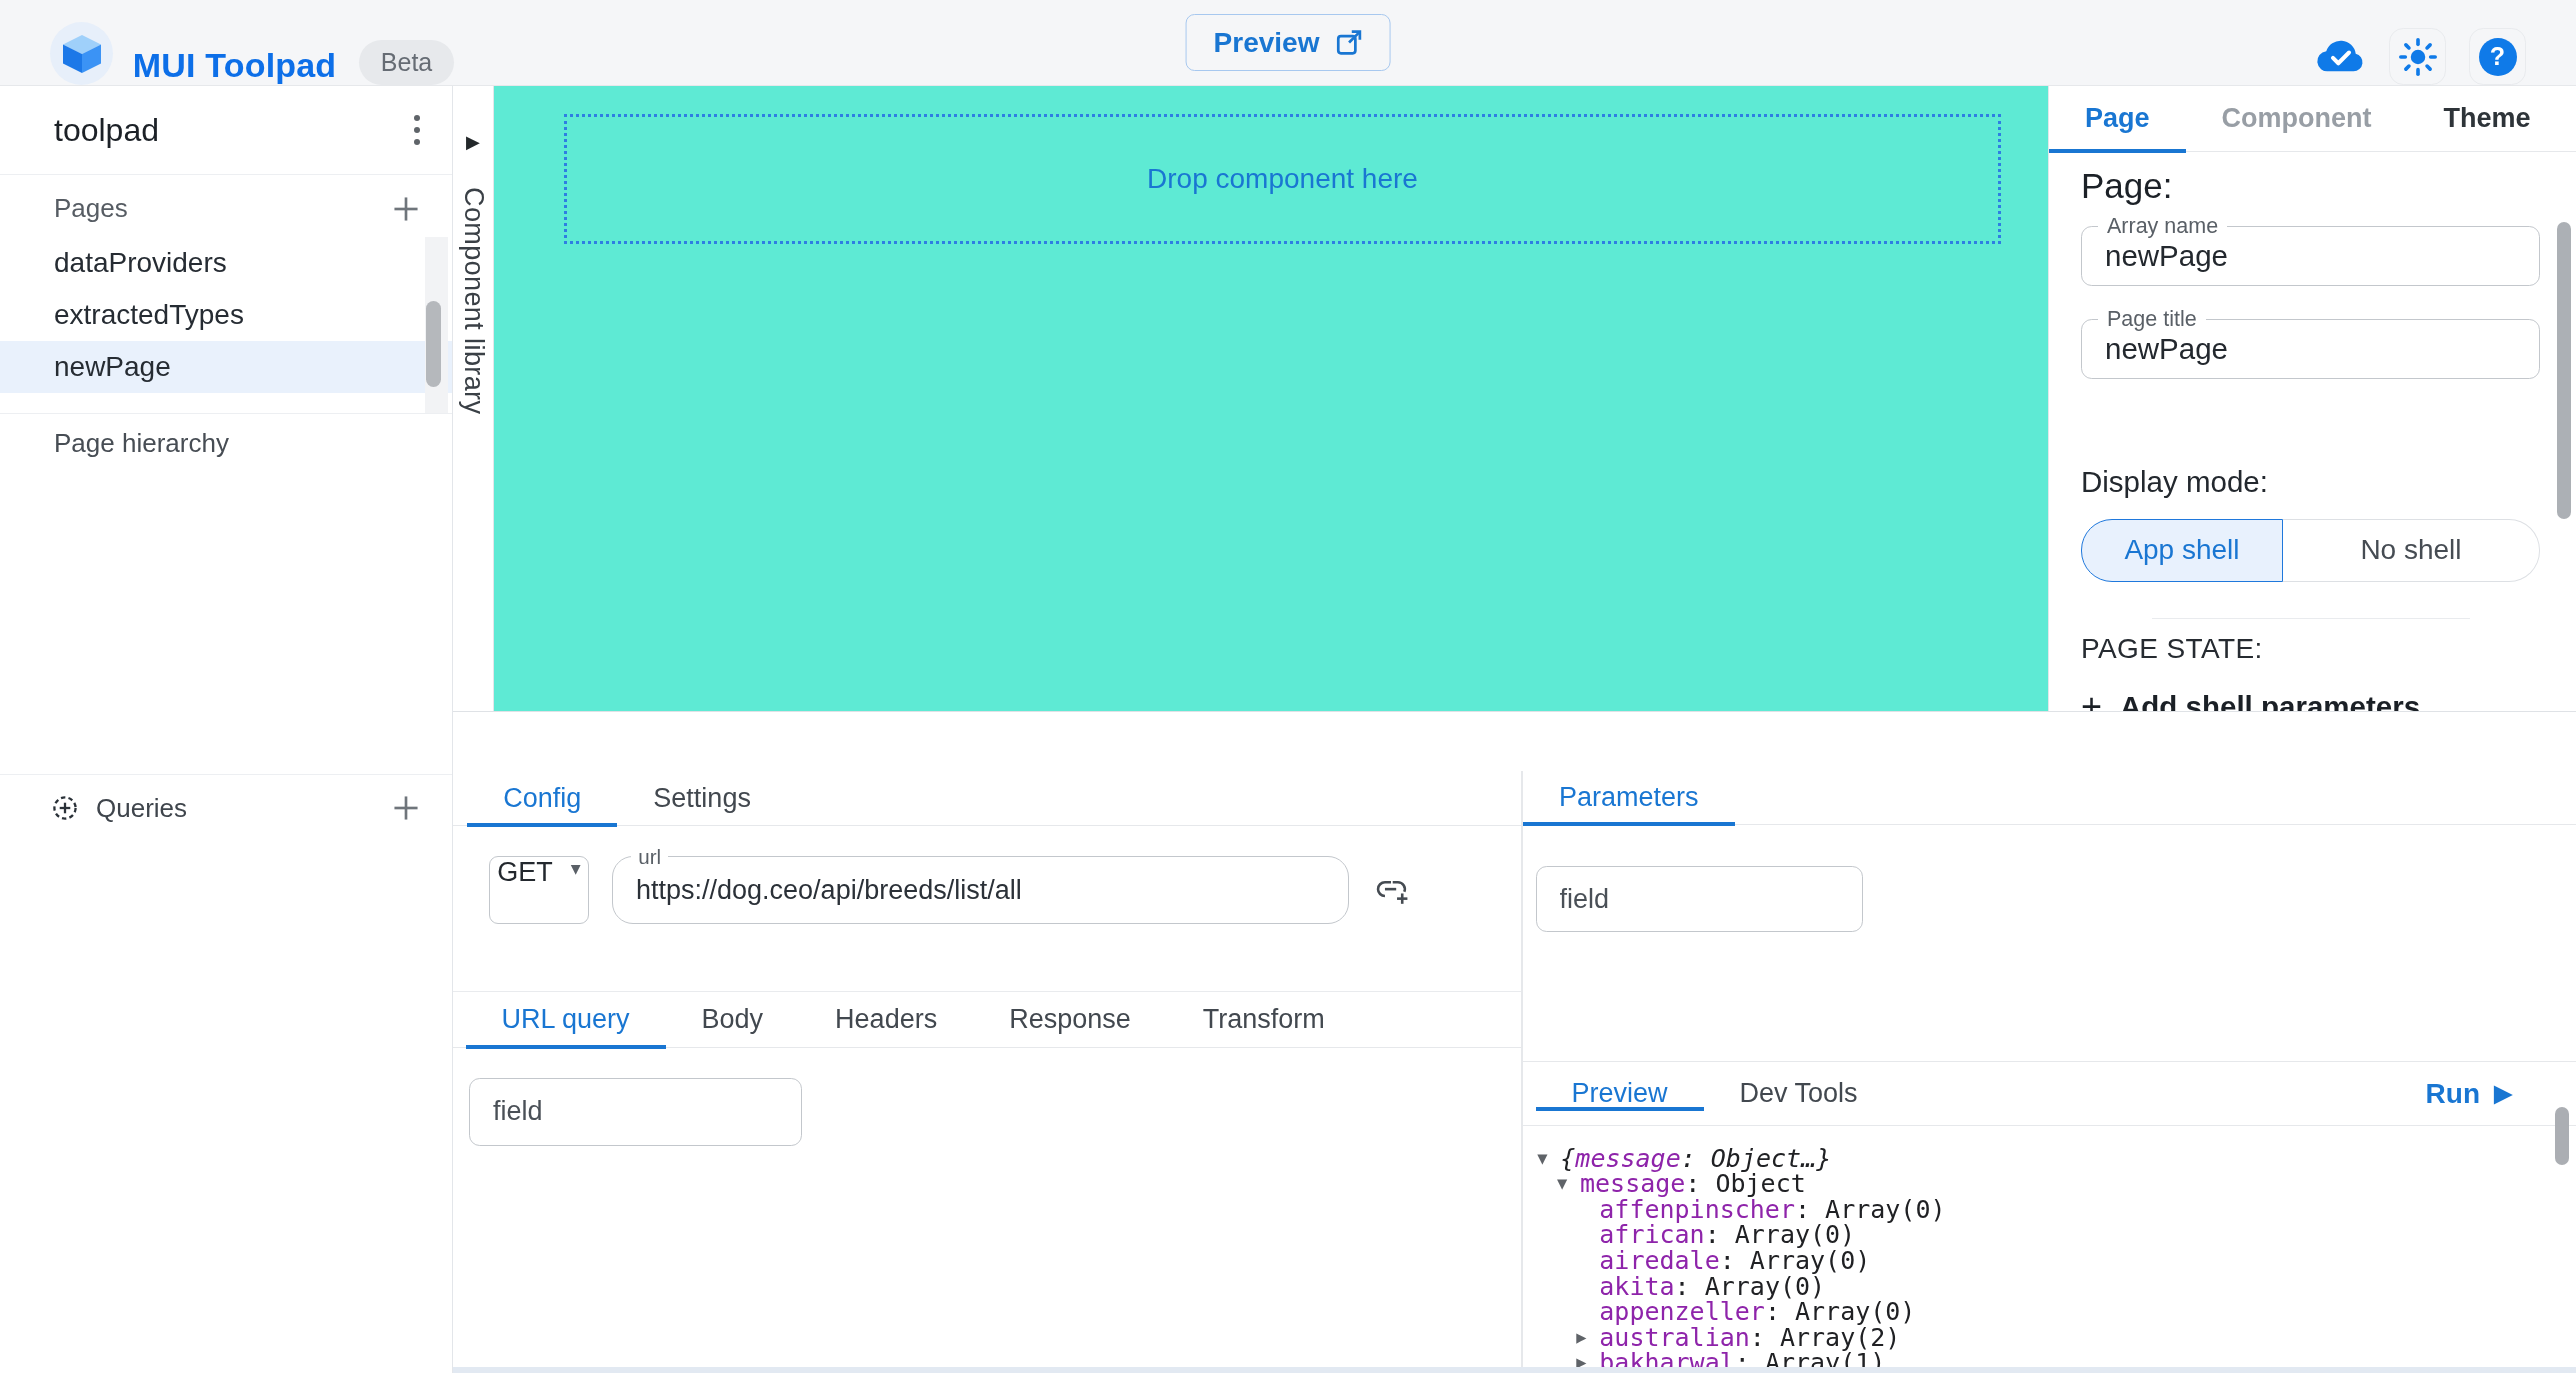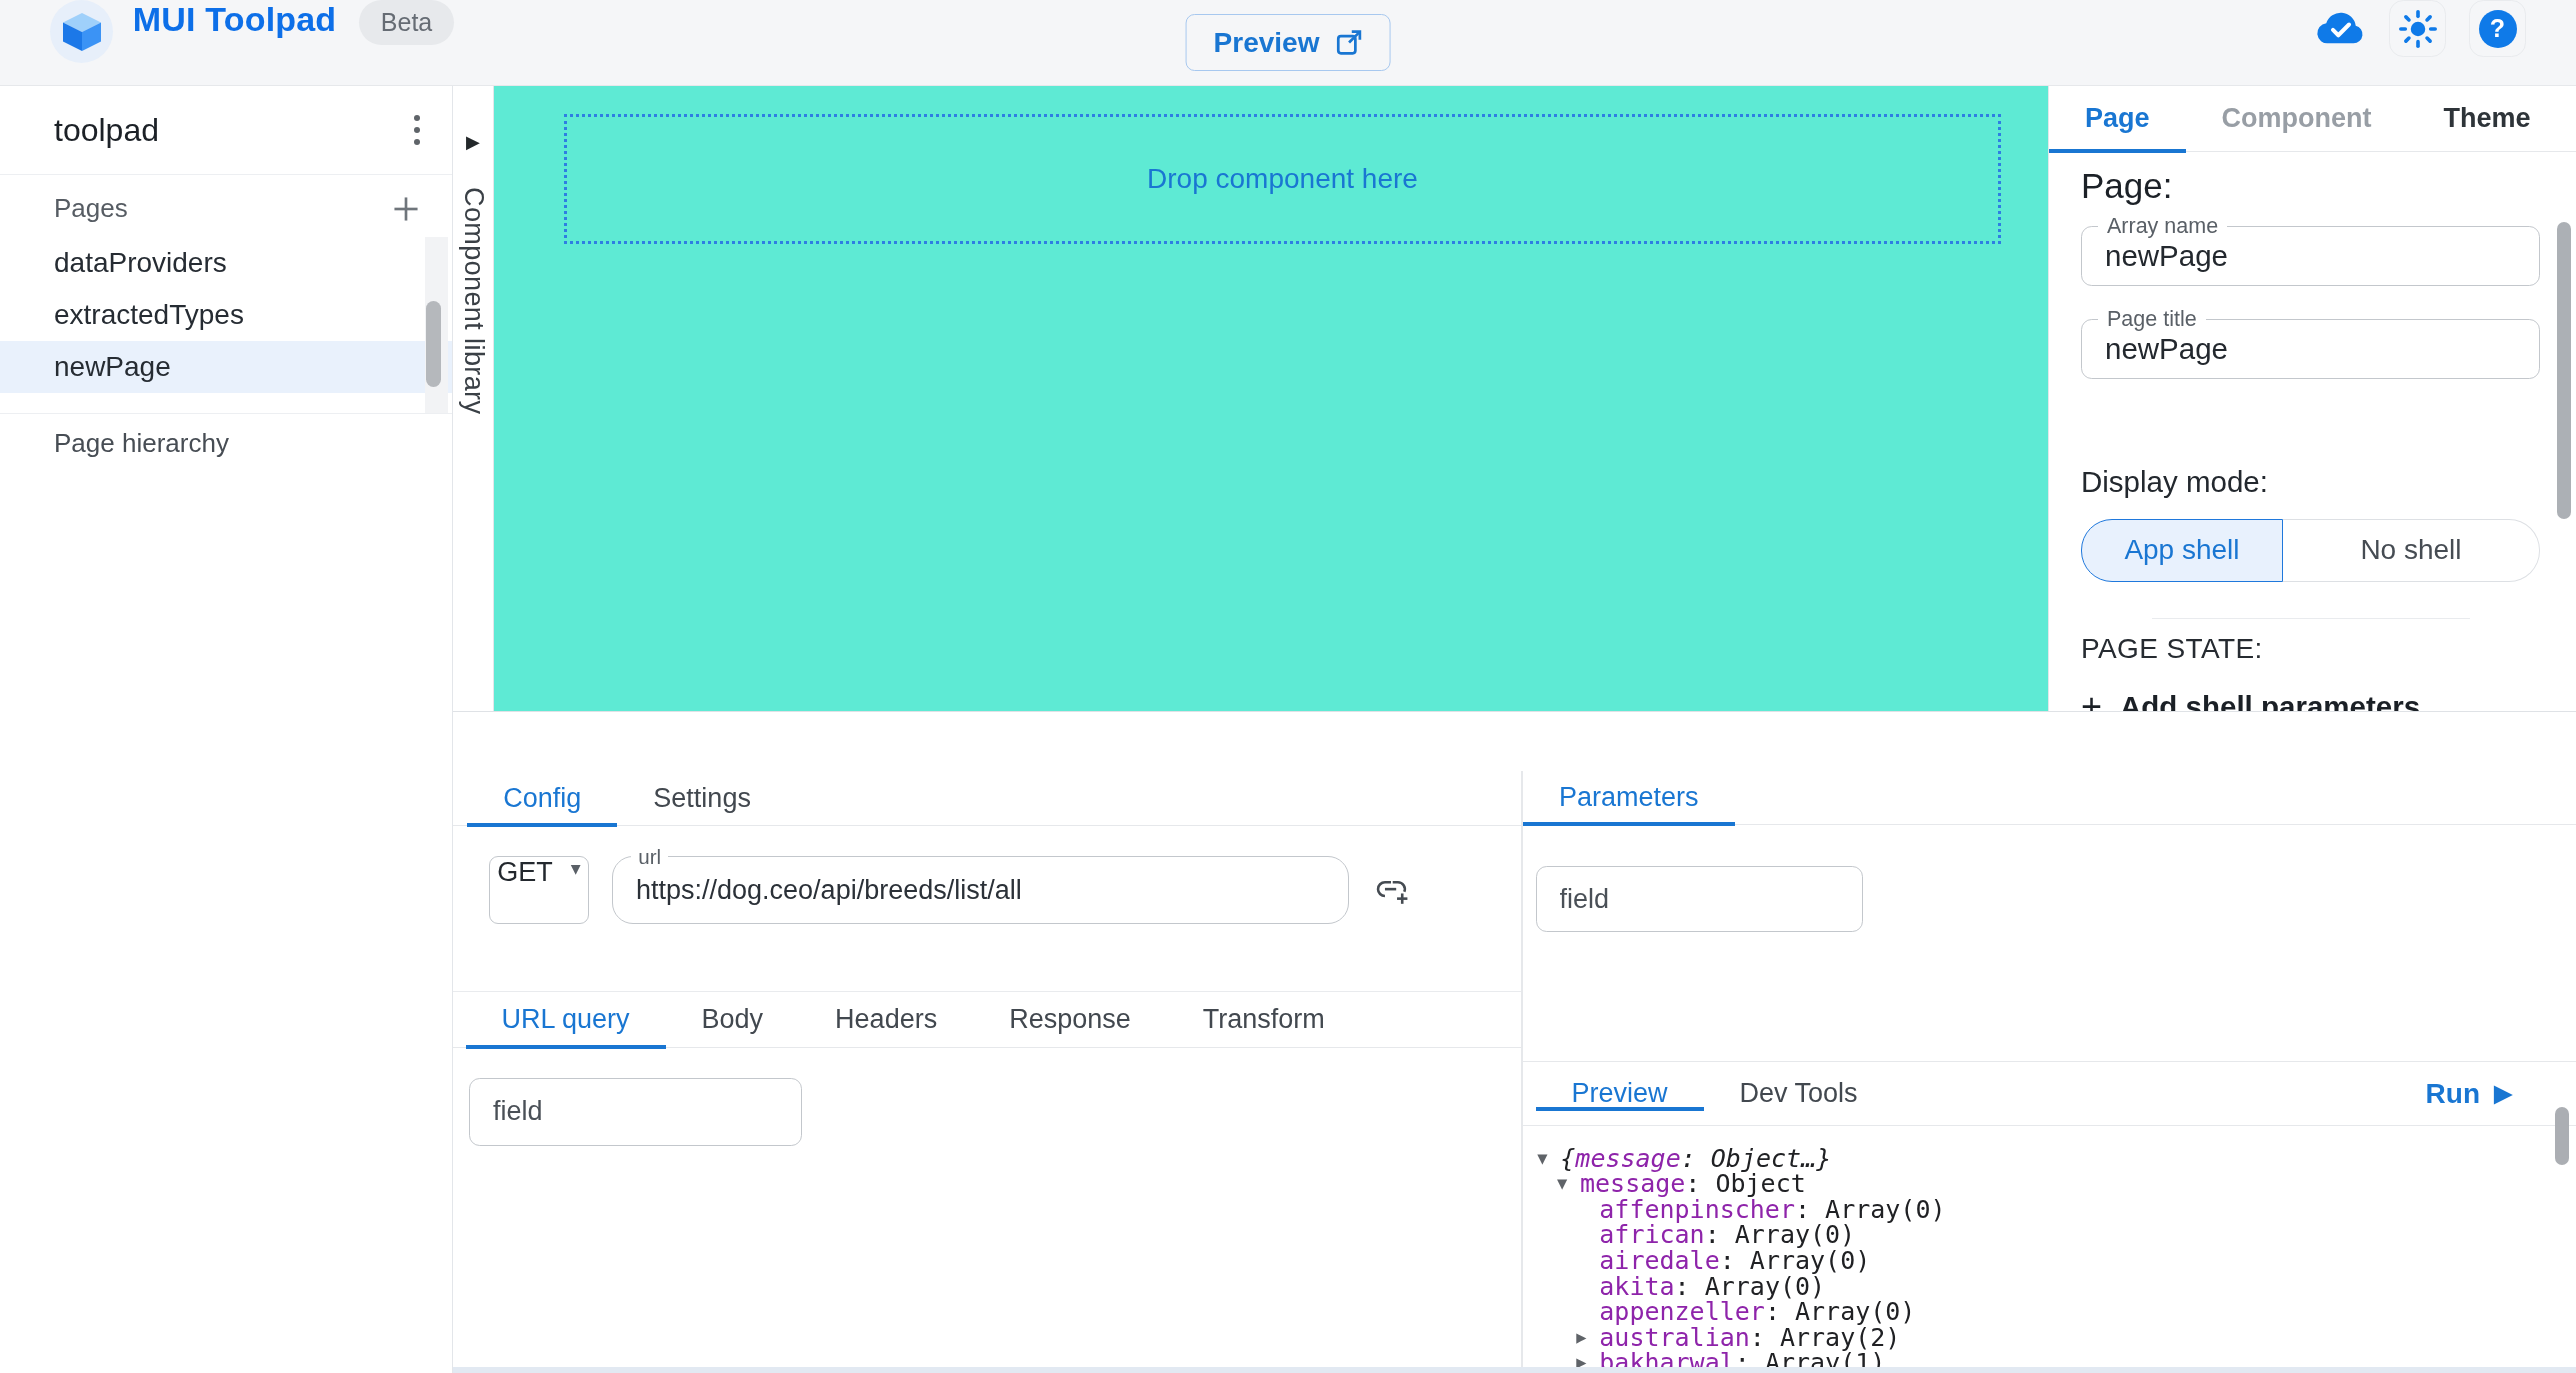--- a/index.html
+++ b/index.html
@@ -1,21 +1,21 @@
 <!DOCTYPE html>
 <html style="font-size:14.3px"><head>
 <meta charset="utf-8">
 <style>
   * { margin:0; padding:0; box-sizing:border-box; }
   html,body { width:2576px; height:1374px; background:#fff; font-family:"Liberation Sans", sans-serif; }
   #app { position:relative; width:2576px; height:1374px; overflow:hidden; background:#fff; }
 
   
   .header { position:absolute; left:0; top:0; width:2576px; height:86px; background:#f5f6f8;
-            border-bottom:1.8px solid #e6e8eb; display:flex; align-items:flex-start; padding:0 50px; }
+            border-bottom:1.8px solid #e6e8eb; display:flex; align-items:flex-end; padding:0 50px; }
   .logo-halo { width:63px; height:63px; border-radius:50%; background:#e7effa; display:flex; align-items:center; justify-content:center; }
   .brand { margin-left:19.7px; font-size:34px; font-weight:bold; color:#0d6fe8; letter-spacing:0.2px; }
   .beta-chip { margin-left:23px; height:45px; padding:0 21.5px; border-radius:23px; background:#e7e9ec;
                color:#666c74; font-size:25px; display:flex; align-items:center; }
   .preview-btn { position:absolute; left:50%; top:14.3px; transform:translateX(-50%); height:57px; padding:0 27px;
                  border:1.8px solid #a7c8ef; border-radius:9px; background:transparent; color:#1976d2;
                  font-size:28px; font-weight:600; display:flex; align-items:center; gap:16px; cursor:pointer; }
   .hdr-right { margin-left:auto; display:flex; align-items:center; gap:23px; }
   .icon-btn { width:57px; height:57px; border:1.8px solid #e9ebee; border-radius:14.3px; background:transparent;
               display:flex; align-items:center; justify-content:center; cursor:pointer; }
@@ -213,20 +213,36 @@
       <div class="page-item">dataProviders</div>
       <div class="page-item">extractedTypes</div>
       <div class="page-item selected">newPage</div>
       <div class="v-track">
         <div class="v-thumb"></div>
       </div>
     </div>
 
     <div class="hier-row">Page hierarchy</div>
 
+    <div class="sb-block qb">
+      <div class="section-head">
+        <svg width="30" height="30" viewBox="0 0 34 34">
+          <circle cx="17" cy="17" r="12" fill="none" stroke="#2a3138" stroke-width="2.6" stroke-dasharray="5 3.6"></circle>
+          <line x1="17" y1="11" x2="17" y2="23" stroke="#2a3138" stroke-width="2.6"></line>
+          <line x1="11" y1="17" x2="23" y2="17" stroke="#2a3138" stroke-width="2.6"></line>
+        </svg>
+        <span>Queries</span>
+        <span class="plus-btn">
+          <svg width="32" height="32" viewBox="0 0 36 36">
+            <line x1="18" y1="5" x2="18" y2="31" stroke="#6f757b" stroke-width="3"></line>
+            <line x1="5" y1="18" x2="31" y2="18" stroke="#6f757b" stroke-width="3"></line>
+          </svg>
+        </span>
+      </div>
+    </div>
 
   </div>
 
   <div class="complib">
     <span class="arrow">▶</span>
     <span class="vlabel">Component library</span>
   </div>
 
   <div class="canvas">
     <div class="dropzone">

